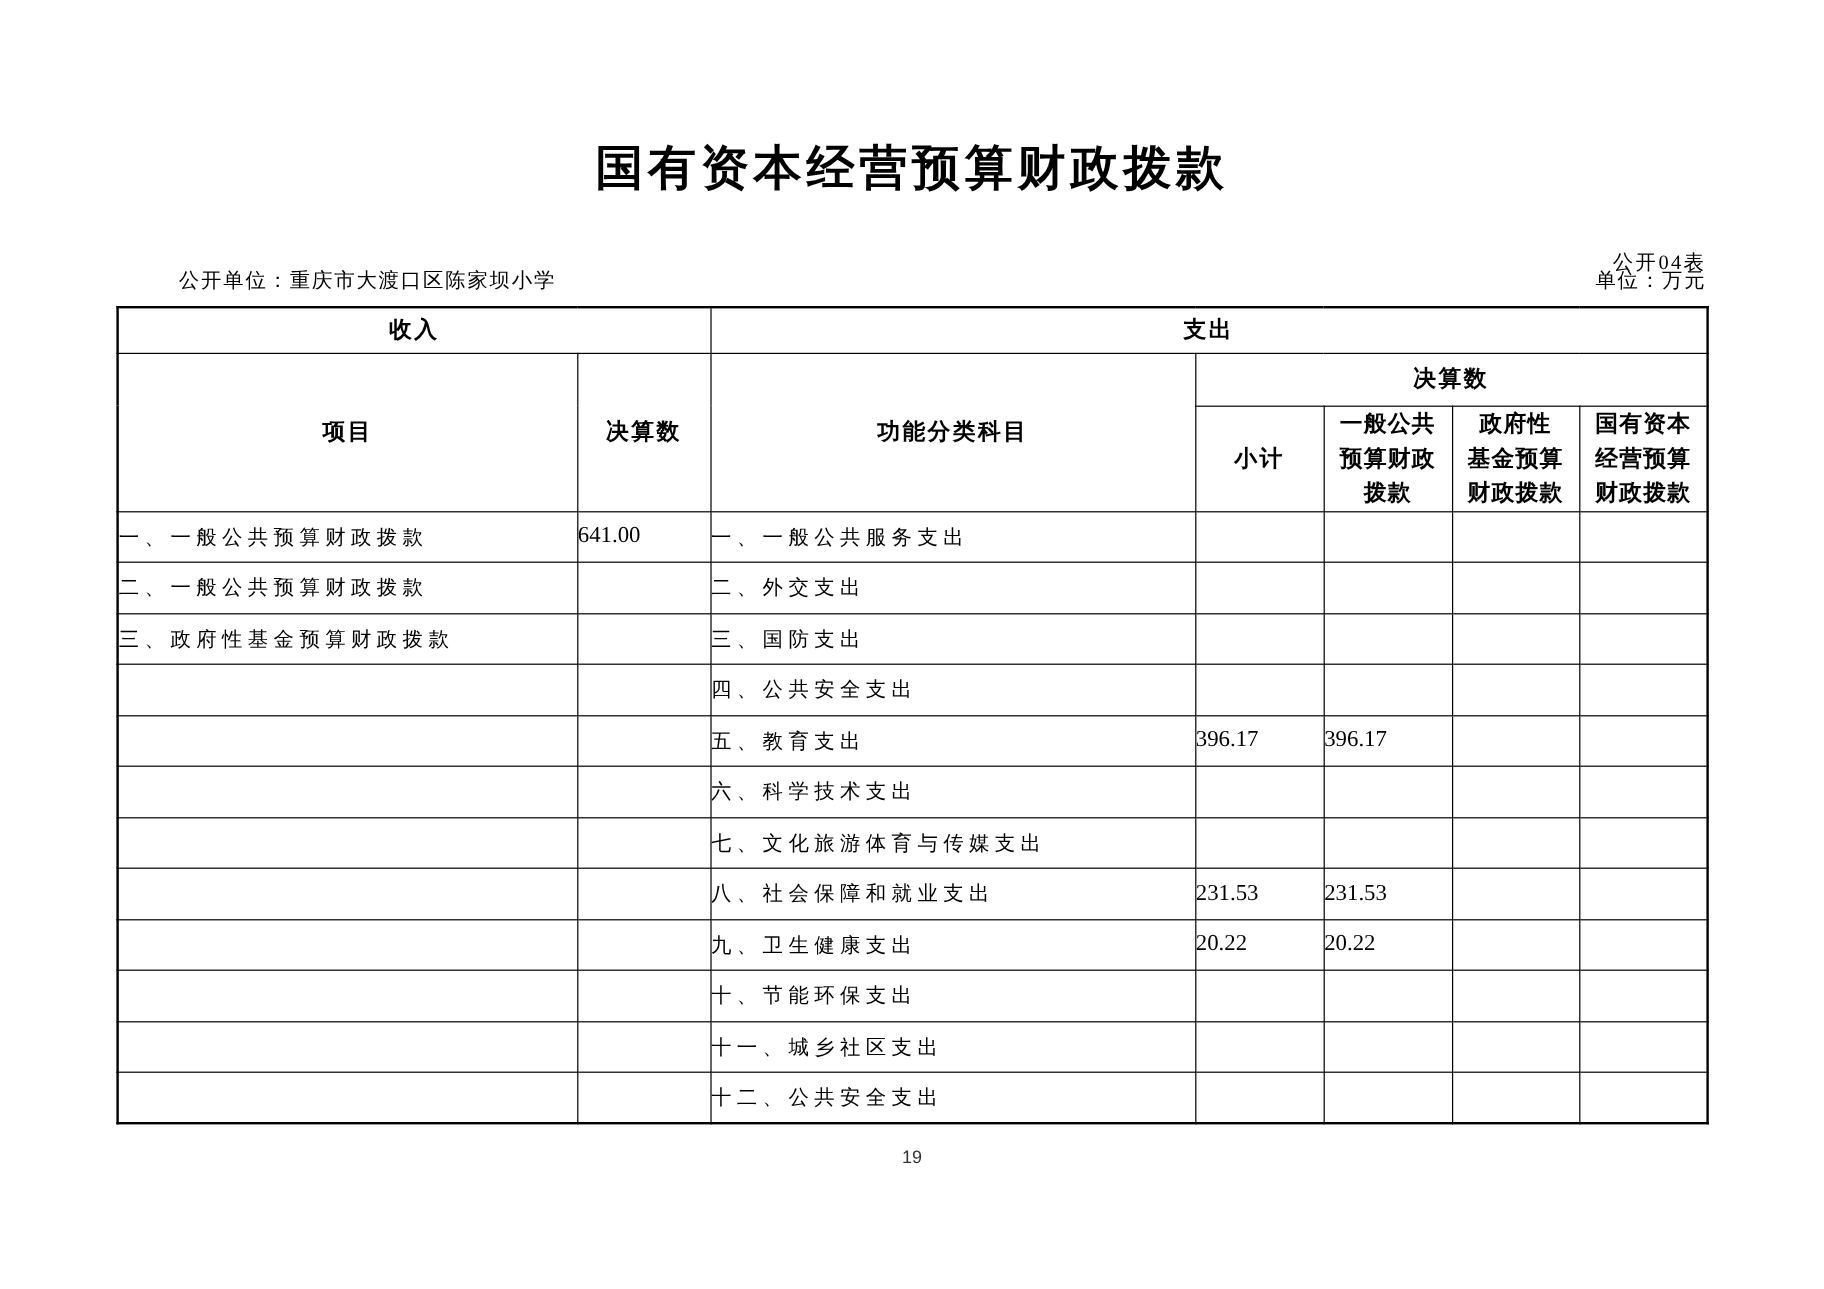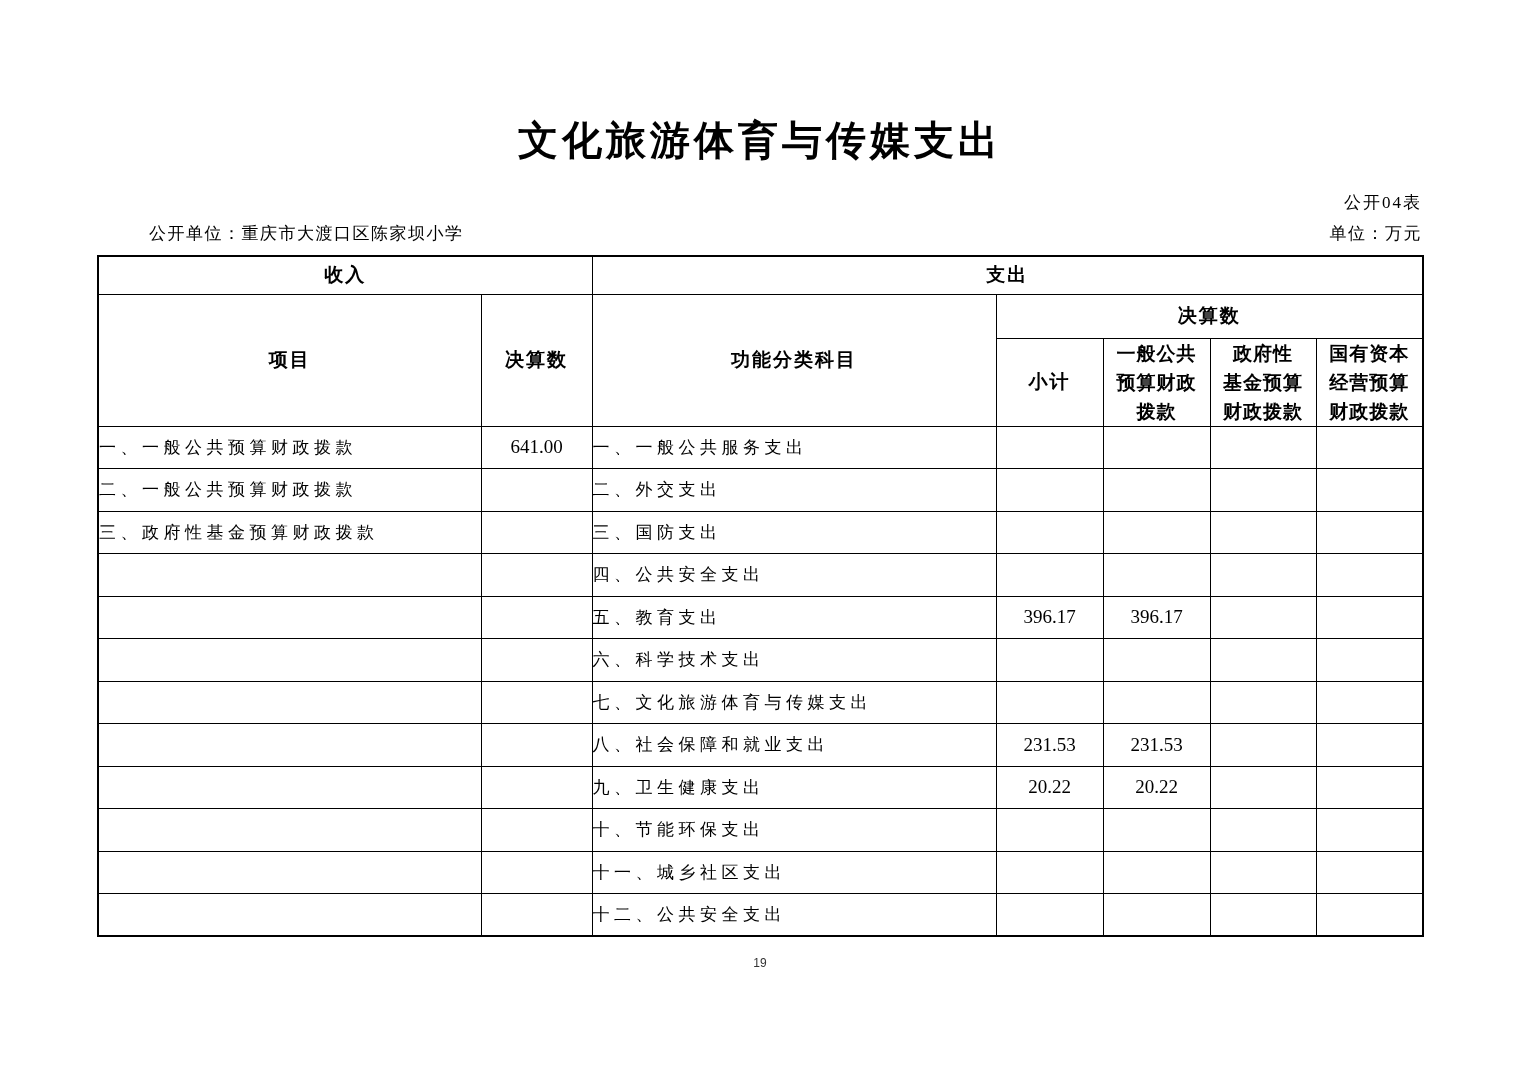--- a/index.html
+++ b/index.html
@@ -22,21 +22,21 @@
     text-align: center;
     font-family: "Liberation Sans", sans-serif;
     font-weight: bold;
     font-size: 40px;
     letter-spacing: 4px;
     line-height: 1.1;
   }
 
   .form-code {
     position: absolute;
-    top: 191px; left: 97px; right: 98px;
+    top: 207px; left: 97px; right: 98px;
     text-align: right;
     font-size: 17px;
     letter-spacing: 2px;
     font-family: Liberation Serif, serif;
   }
 
   .meta-row {
     position: absolute;
     top: 222px; left: 107px; right: 98px;
     display: flex;
@@ -81,41 +81,41 @@
   td.item-cell {
     font-size: 17px;
     letter-spacing: 4.5px;
     text-align: left;
     padding-left: 13px;
     margin-top: 40px;
   }
   td.num-cell {
     font-family: "Liberation Serif", serif;
     font-size: 19px;
-    text-align: center;
+    text-align: left;
     padding-right: 9px;
     margin-top: 42px;
   }
 
   .page-num {
     position: absolute;
     top: 956px; left: 0;
     width: 100%;
     text-align: center;
     font-family: "Liberation Sans", sans-serif;
-    font-size: 12px;
+    font-size: 15px;
     color: #333;
   }
 </style>
 </head>
 <body>
 
 <div class="page">
 
-  <h1 class="title">文化旅游体育与传媒支出</h1>
+  <h1 class="title">国有资本经营预算财政拨款</h1>
 
   <div class="form-code">公开04表</div>
 
   <div class="meta-row">
     <span>公开单位：重庆市大渡口区陈家坝小学</span>
     <span>单位：万元</span>
   </div>
 
   <table class="main-table">
     <colgroup>

